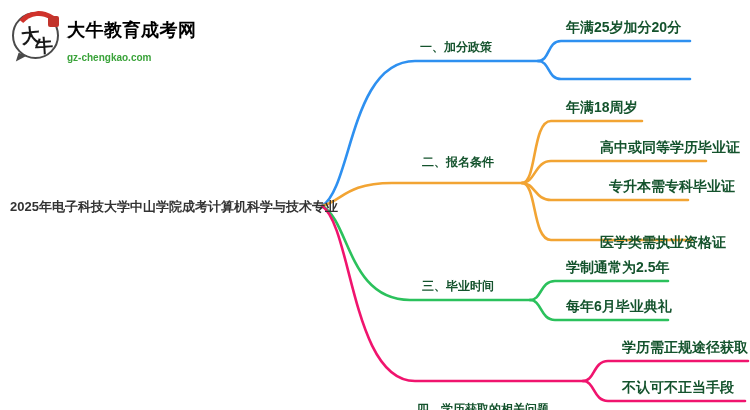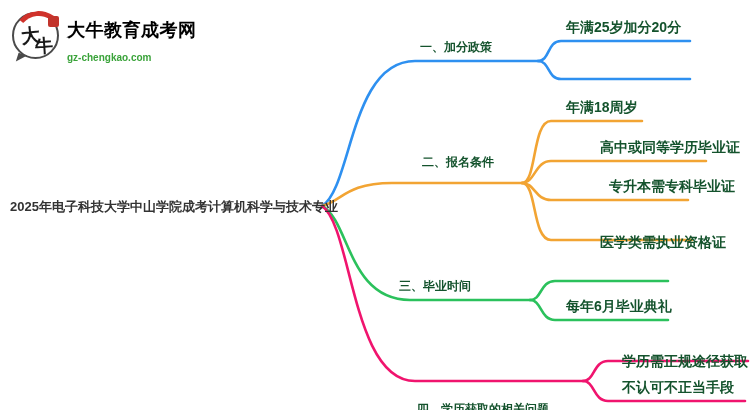--- a/index.html
+++ b/index.html
@@ -70,20 +70,21 @@
 
   <div class="node-label parent" style="left:420px;top:38px;">一、加分政策</div>
   <div class="node-label child" style="left:566px;top:18px;">年满25岁加分20分</div>
 
   <div class="node-label parent" style="left:422px;top:153px;text-align:right;">二、报名条件</div>
   <div class="node-label child" style="left:566px;top:98px;">年满18周岁</div>
   <div class="node-label child" style="left:600px;top:138px;">高中或同等学历毕业证</div>
   <div class="node-label child" style="left:566px;top:177px;margin-left:43px;">专升本需专科毕业证</div>
   <div class="node-label child" style="left:566px;top:233px;margin-left:34px;">医学类需执业资格证</div>
 
-  <div class="node-label parent" style="left:399px;top:277px;">三、毕业时间</div>
+  <div class="node-label parent" style="left:422px;top:277px;">三、毕业时间</div>
+  <div class="node-label child" style="left:566px;top:258px;">学制通常为2.5年</div>
   <div class="node-label child" style="left:566px;top:297px;">每年6月毕业典礼</div>
 
   <div class="node-label parent" style="left:417px;top:352px;margin-top:48px;">四、学历获取的相关问题</div>
-  <div class="node-label child" style="left:622px;top:338px;margin-top:14px;">学历需正规途径获取</div>
+  <div class="node-label child" style="left:622px;top:338px;">学历需正规途径获取</div>
   <div class="node-label child" style="left:622px;top:378px;">不认可不正当手段</div>
 
 </div>
 
 </body></html>

